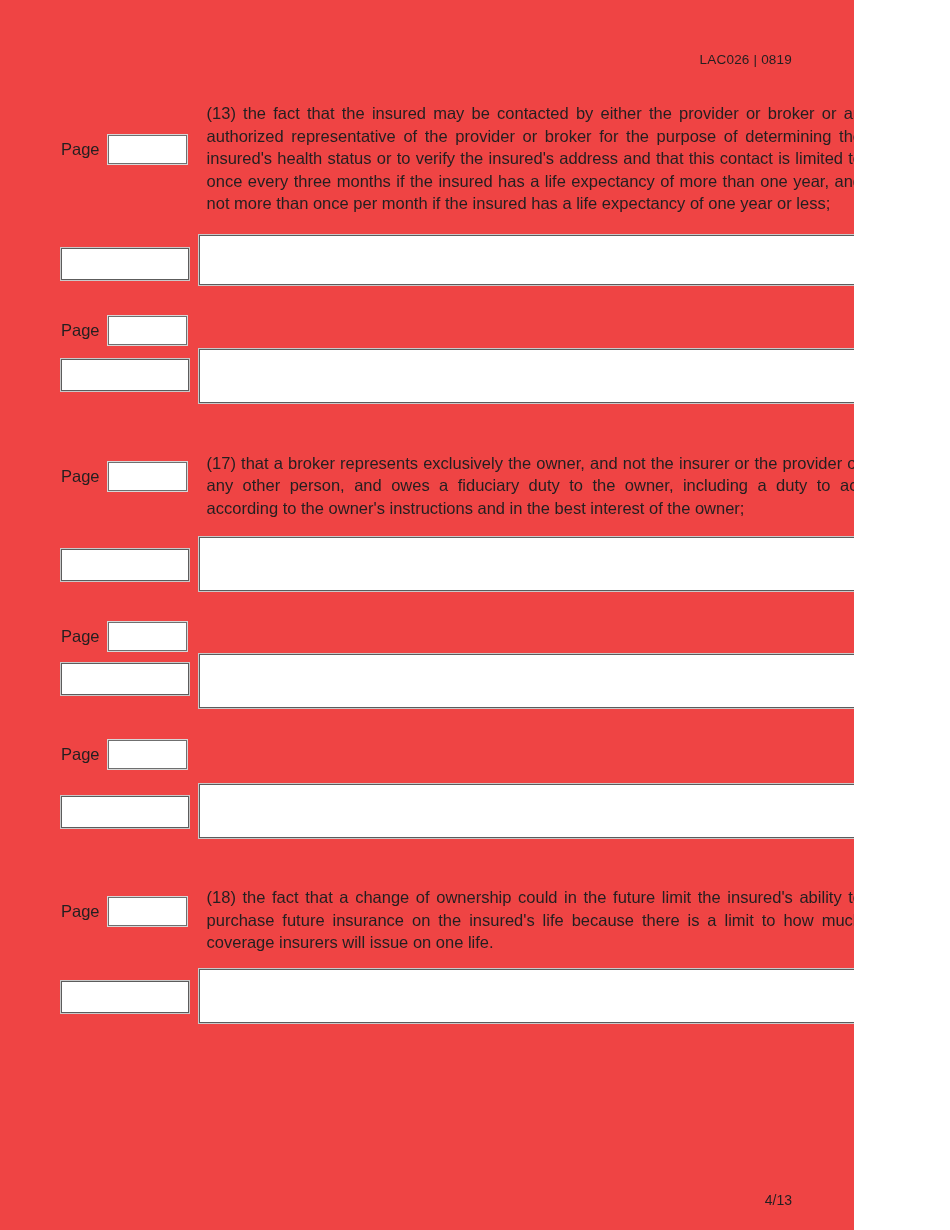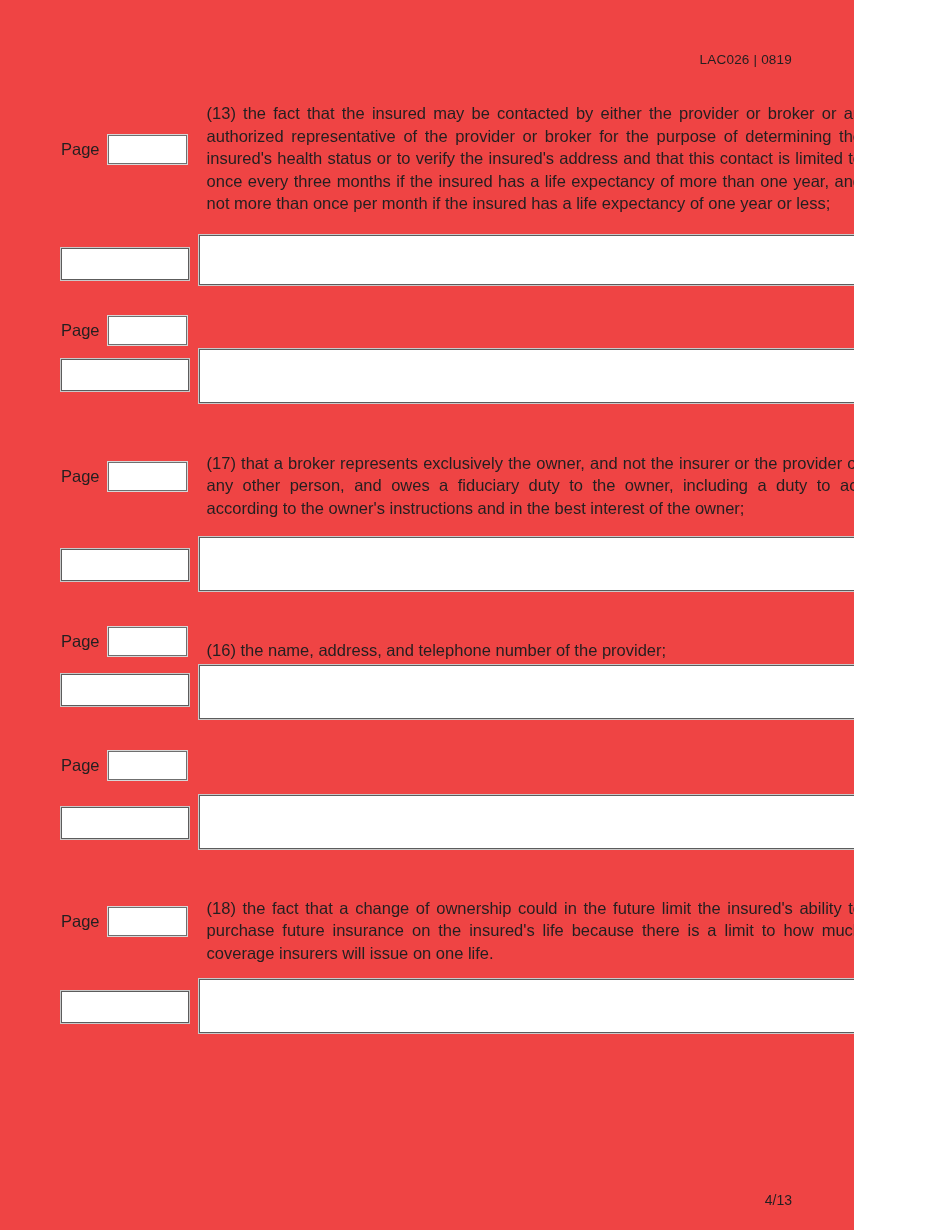--- a/index.html
+++ b/index.html
@@ -156,21 +156,20 @@
         </div>
         <div class="answer-row" style="margin-top:18px;margin-bottom:26px;">
           <textarea class="answer-small" style="height: 32px; margin-top: 12px;"></textarea>
           <textarea class="answer-large" style="height: 54px;"></textarea>
         </div>
       </div>
       <div class="item-block">
         <div class="question-row">
           <div class="page-label">Page</div>
           <input class="page-field" type="text" value="" style="">
-          <div class="q-text single-line">(16) the name, address, and telephone number of the provider;</div>
         </div>
         <div class="answer-row" style="margin-top:3px;margin-bottom:27px;">
           <textarea class="answer-small" style="height: 32px; margin-top: 9px;"></textarea>
           <textarea class="answer-large" style="height: 54px;"></textarea>
         </div>
       </div>
       <div class="item-block">
         <div class="question-row">
           <div class="page-label">Page</div>
           <input class="page-field" type="text" value="" style="">

